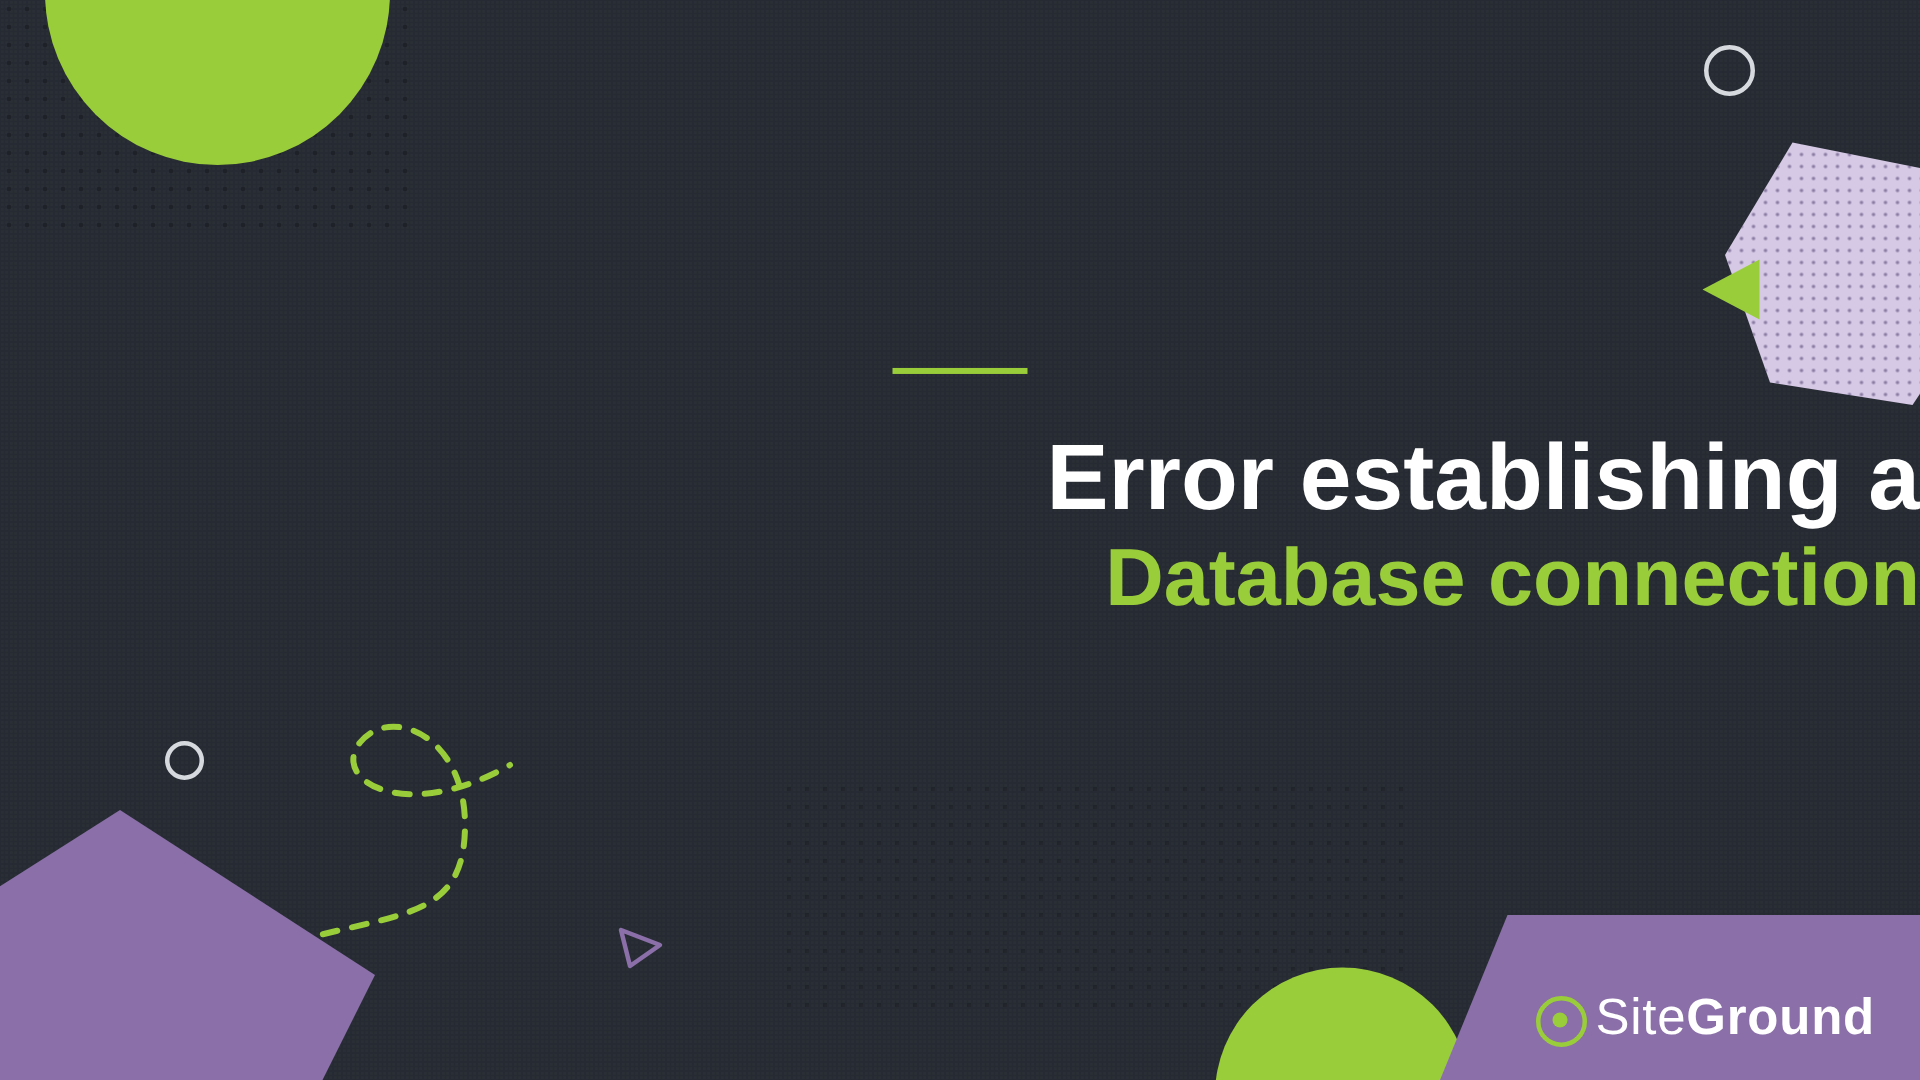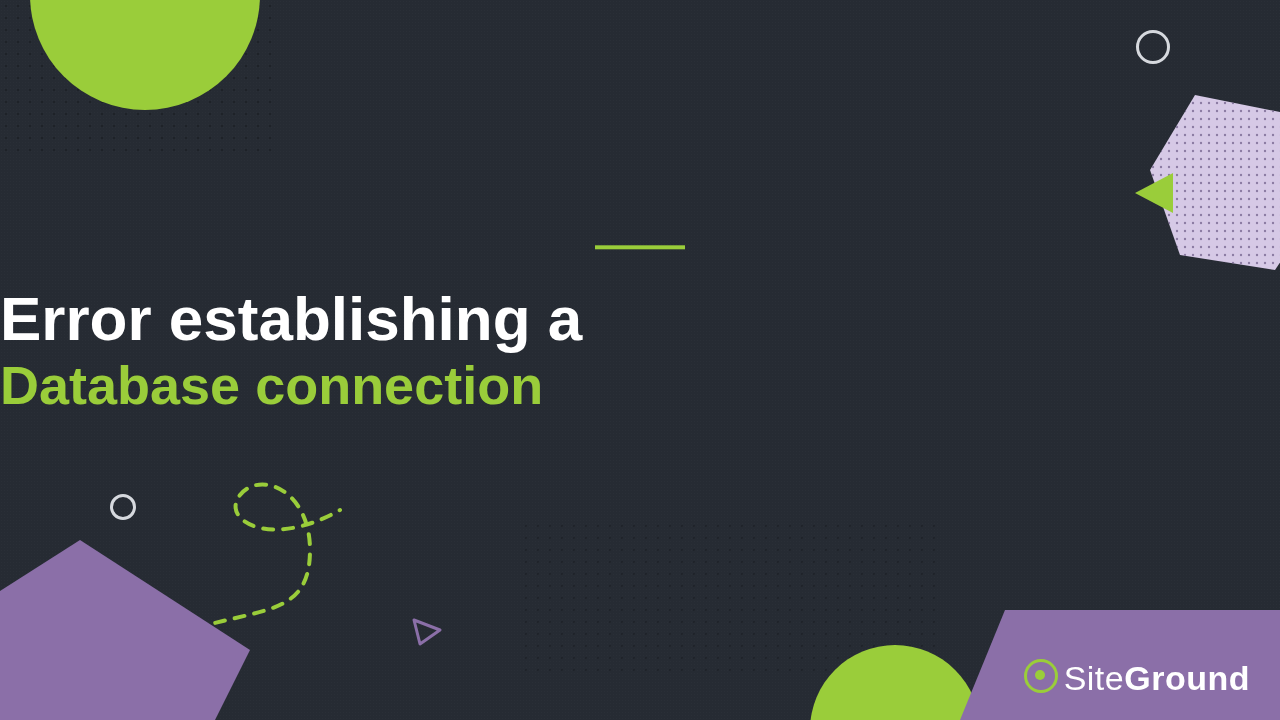--- a/index.html
+++ b/index.html
@@ -89,21 +89,21 @@
   }
   
   .banner-br {
     position: absolute;
     bottom: 0; right: 0;
     width: 370px; height: 110px;
   }
   .logo {
     position: absolute;
     bottom: 22px; right: 30px;
-    display: flex; align-items: flex-start;
+    display: flex; align-items: flex-end;
     gap: 6px;
     color: #ffffff;
     font-size: 34px;
     font-weight: 500;
     letter-spacing: .5px;
   }
   .logo .bold { font-weight: 800; }
   .logo-badge {
     width: 34px; height: 34px;
     border: 3px solid #9acd3a;
@@ -117,21 +117,21 @@
     top:8px; left:8px;
     width:10px; height:10px;
     background:#9acd3a;
     border-radius:50%;
   }
   
   .title-wrap {
     position: absolute;
     top: 46%; left: 50%;
     transform: translate(-50%, -50%);
-    text-align: left;
+    text-align: right;
     width: 100%;
   }
   .accent-bar {
     width: 90px; height: 4px;
     background: #9acd3a;
     margin: 0 auto 34px auto;
   }
   .title-line1 {
     color: #ffffff;
     font-size: 62px;

